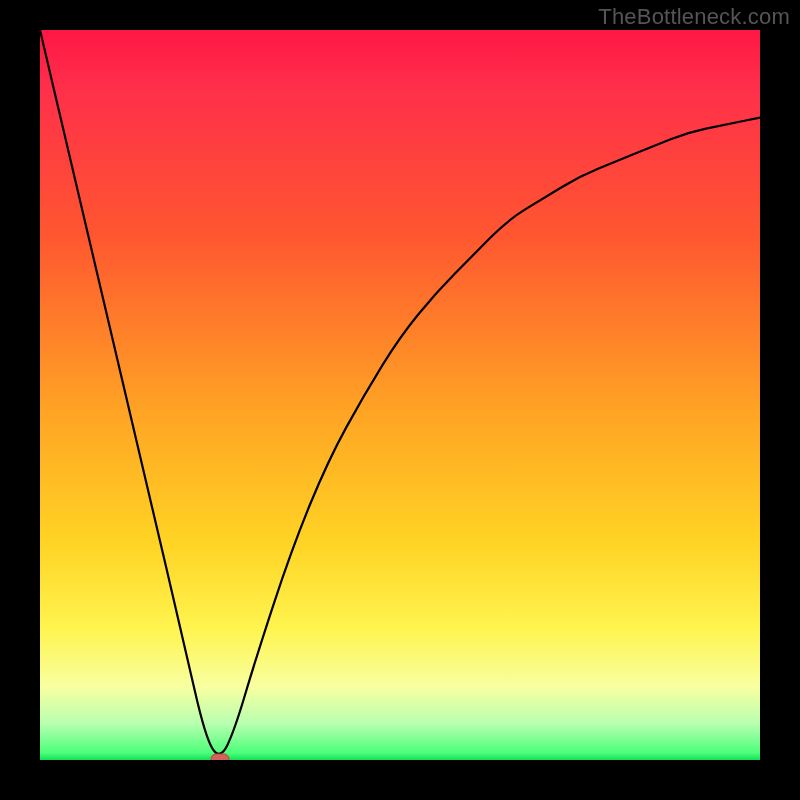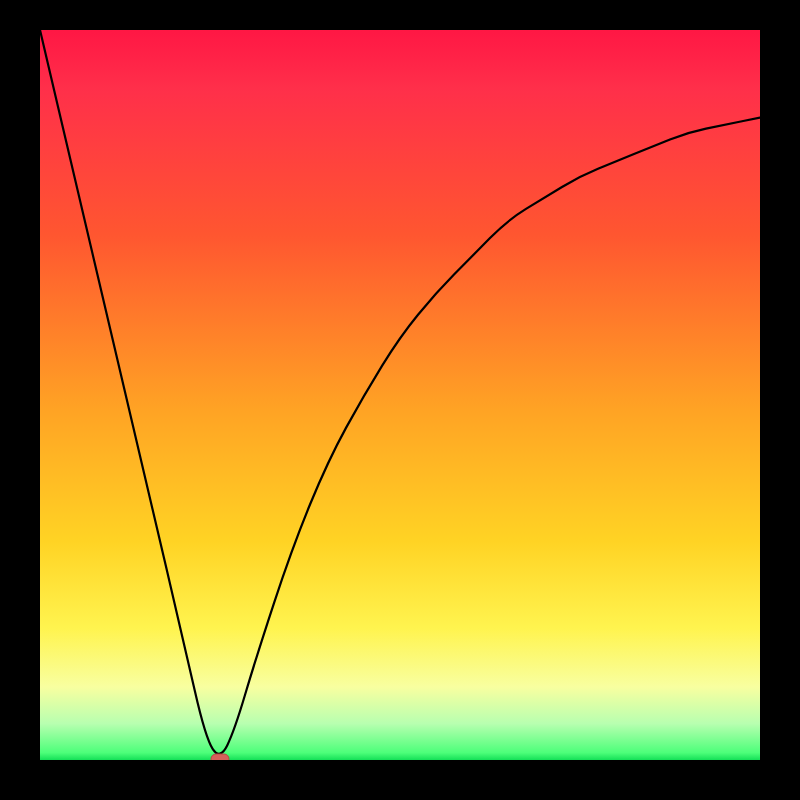--- a/index.html
+++ b/index.html
@@ -64,20 +64,21 @@
   .marker {
     fill: #d6605a;
     stroke: #b44a45;
     stroke-width: 1;
   }
 </style>
 </head>
 <body>
 
 <div class="frame">
+  <div class="attribution">TheBottleneck.com</div>
 
   <div class="plot-area">
     <svg class="plot-svg" viewBox="0 0 720 730" preserveAspectRatio="none">
       <path id="curve-path" class="curve" d="M 0.00 0.00 Q 0.00 0.00 18.00 76.65 Q 36.00 153.30 54.00 229.95 Q 72.00 306.60 90.00 383.25 Q 108.00 459.90 126.00 536.55 Q 144.00 613.20 154.80 660.65 Q 165.60 708.10 172.80 719.05 Q 180.00 730.00 187.20 715.40 Q 194.40 700.80 205.20 664.30 Q 216.00 627.80 234.00 573.05 Q 252.00 518.30 270.00 474.50 Q 288.00 430.70 306.00 397.85 Q 324.00 365.00 342.00 335.80 Q 360.00 306.60 378.00 284.70 Q 396.00 262.80 414.00 244.55 Q 432.00 226.30 450.00 208.05 Q 468.00 189.80 486.00 178.85 Q 504.00 167.90 522.00 156.95 Q 540.00 146.00 558.00 138.70 Q 576.00 131.40 594.00 124.10 Q 612.00 116.80 630.00 109.50 Q 648.00 102.20 666.00 98.55 Q 684.00 94.90 702.00 91.25 T 720.00 87.60 "></path>
       <rect id="min-marker" class="marker" rx="5" ry="5" width="18" height="10" x="171.00" y="724.00"></rect>
     </svg>
   </div>
 </div>
 
 </body></html>

